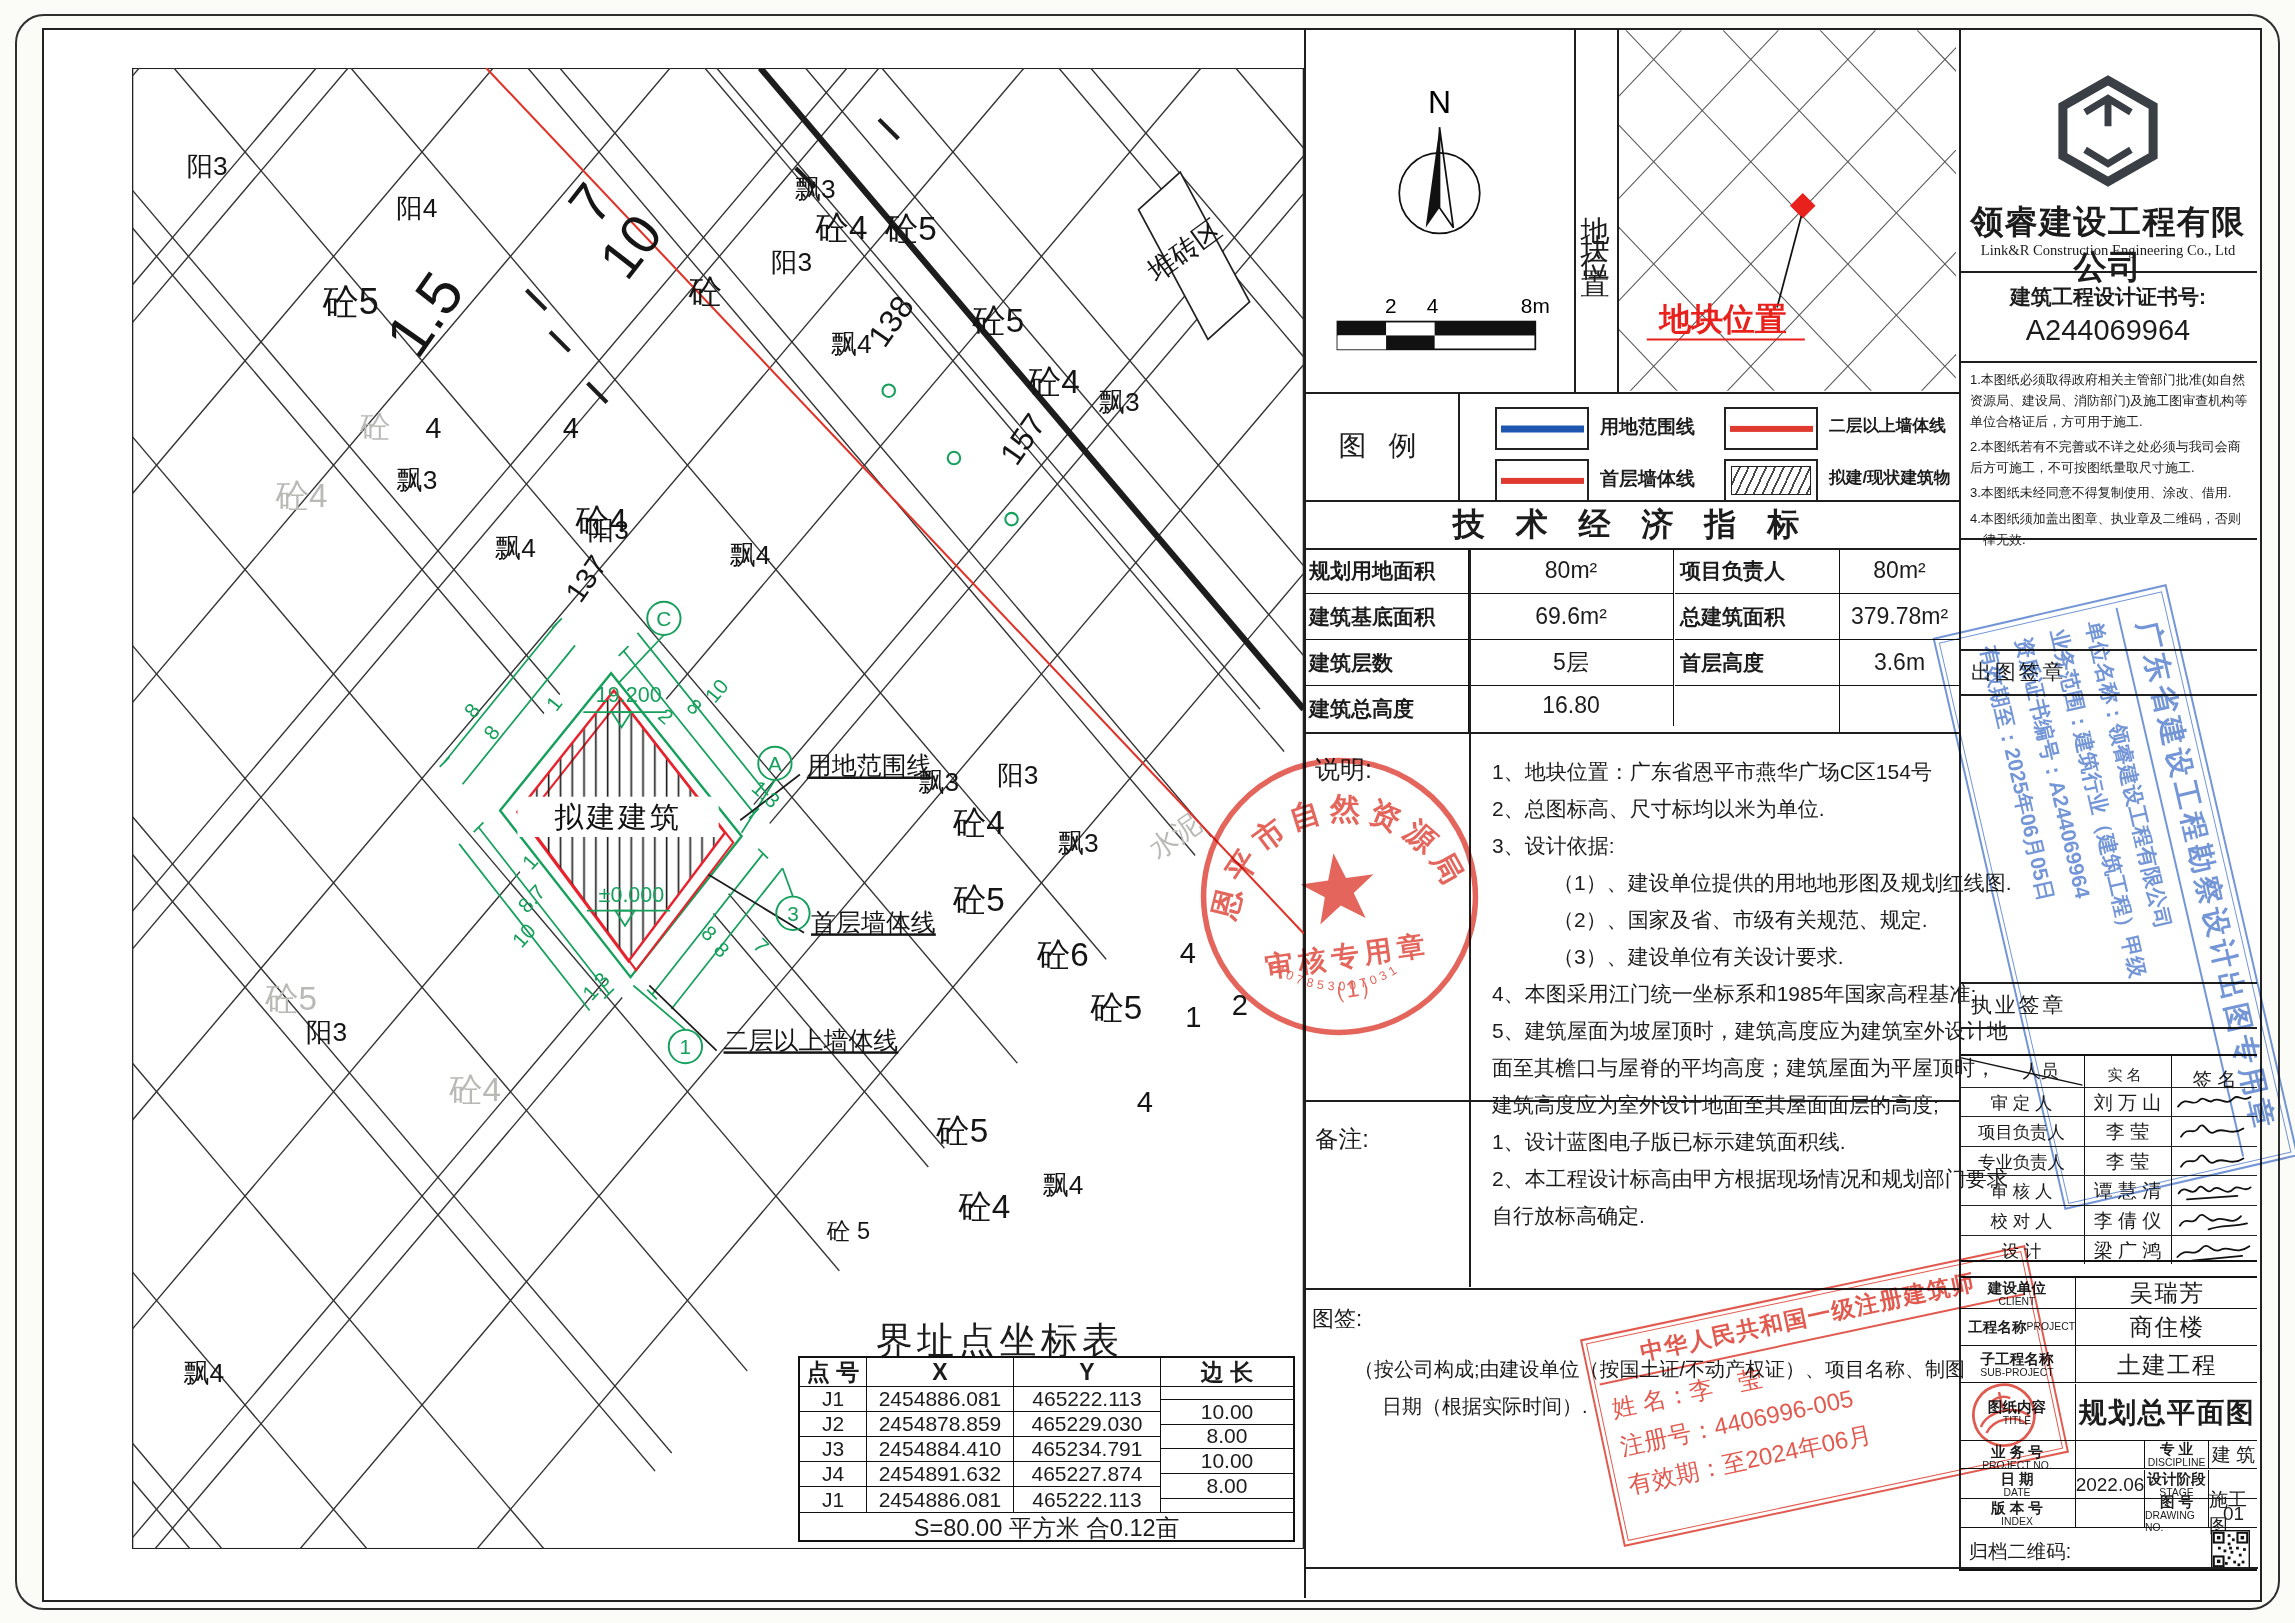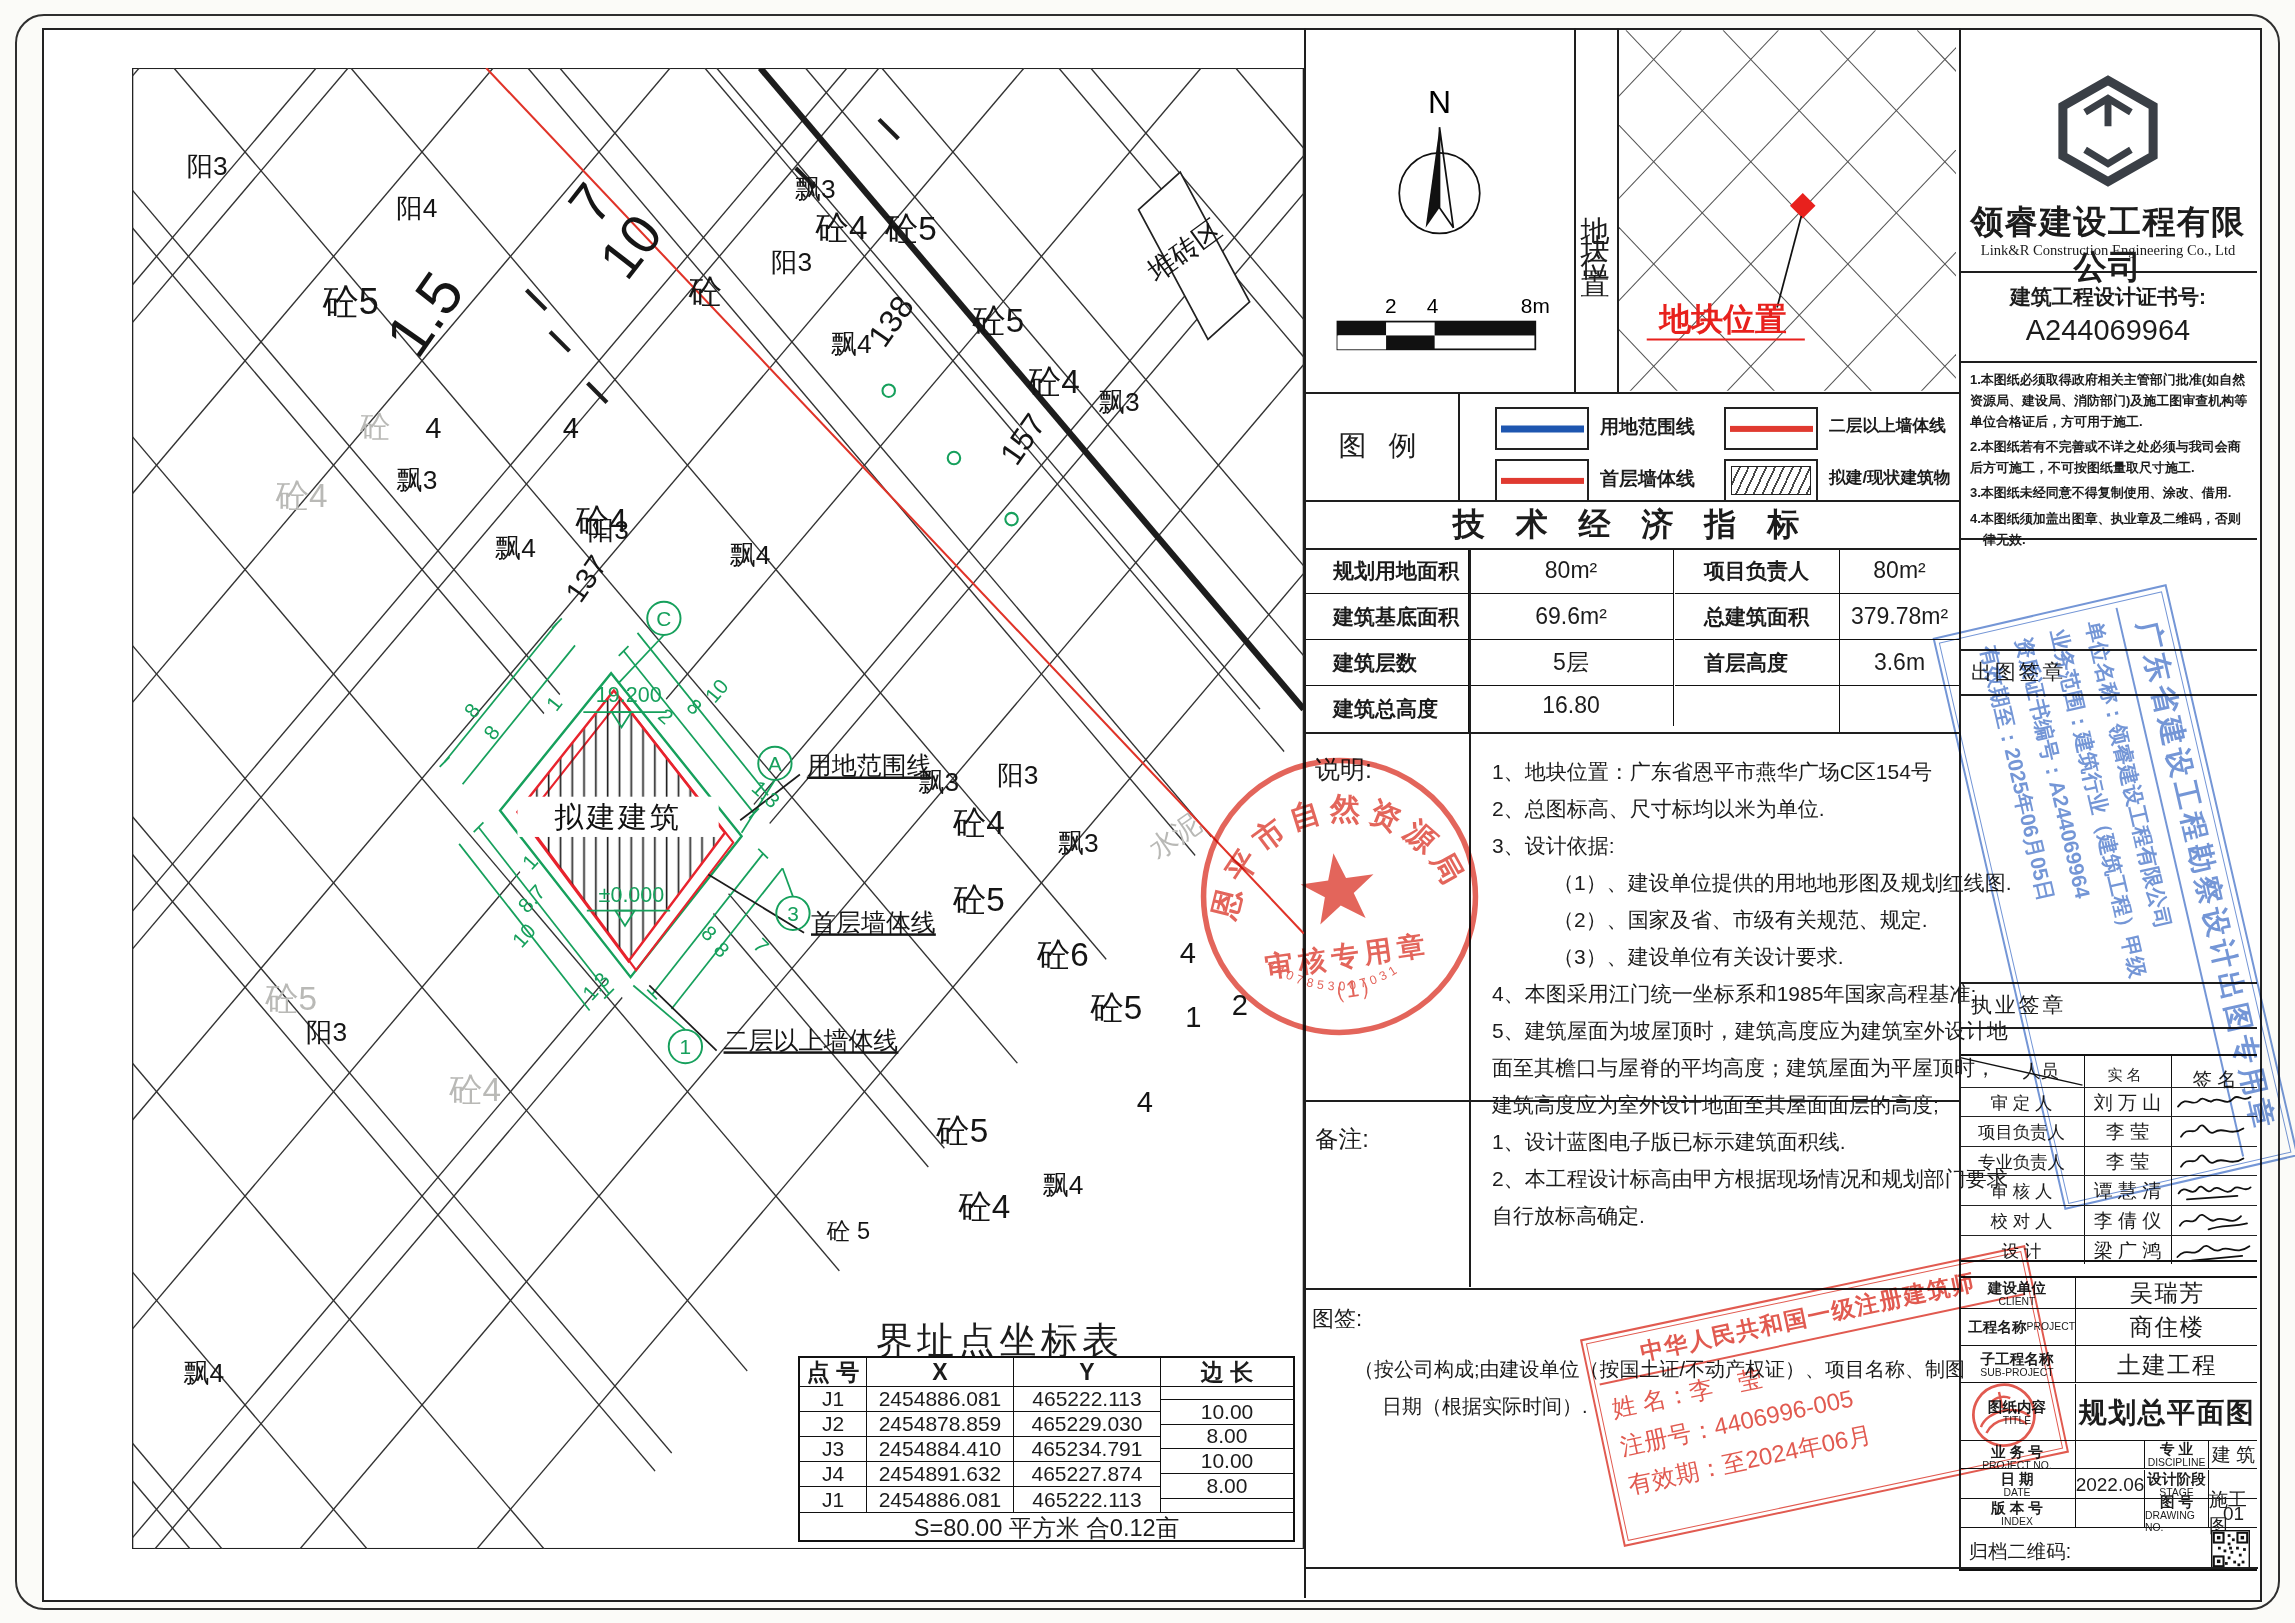--- a/index.html
+++ b/index.html
@@ -11,24 +11,24 @@
   .vline{position:absolute;width:2.1px;background:#1e1e1e;}
   .hline{position:absolute;height:2.1px;background:#1e1e1e;}
   svg text{font-family:"Liberation Sans","DejaVu Sans",sans-serif;}
   
   .sw{position:absolute;width:90px;height:39px;border:2.1px solid #222;background:#fff;}
   .sw .band{position:absolute;left:3.5px;right:3.5px;top:50%;height:7px;transform:translateY(-50%);}
   .sw.hatch::after{content:'';position:absolute;inset:4.9px;border:1.4px solid #222;
       background:repeating-linear-gradient(115deg,#fff 0 6.2px,#474747 6.2px 8px);}
   
   .tbl-cell{position:absolute;box-sizing:border-box;display:flex;align-items:center;}
-  .ind-label{padding-left:29px;font-size:21px;font-weight:bold;}
+  .ind-label{padding-left:5px;font-size:21px;font-weight:bold;}
   .ind-value{justify-content:center;font-size:23px;}
   .note-line{font-size:21px;line-height:37px;white-space:nowrap;}
-  .smallnotes{font-size:13px;font-weight:bold;line-height:21px;}
+  .smallnotes{font-size:13px;font-weight:normal;line-height:21px;}
   
   .sigrow{position:absolute;left:0;right:0;border-top:1.4px solid #222;display:flex;}
   
   .stamp-red{color:#dd4337;border:2.1px solid #dd4337;position:absolute;mix-blend-mode:multiply;opacity:.88;background:rgba(255,255,255,0);}
   .stamp-red .inner{position:absolute;inset:2.8px;border:1.4px solid #dd4337;}
   .stamp-blue{color:#5b83cf;border:2.8px solid #5b83cf;position:absolute;mix-blend-mode:multiply;opacity:.85;}
   .stamp-blue .inner{position:absolute;inset:3.5px;border:1.4px solid #5b83cf;}
   .nowrap{white-space:nowrap;}
 </style>
 </head>

